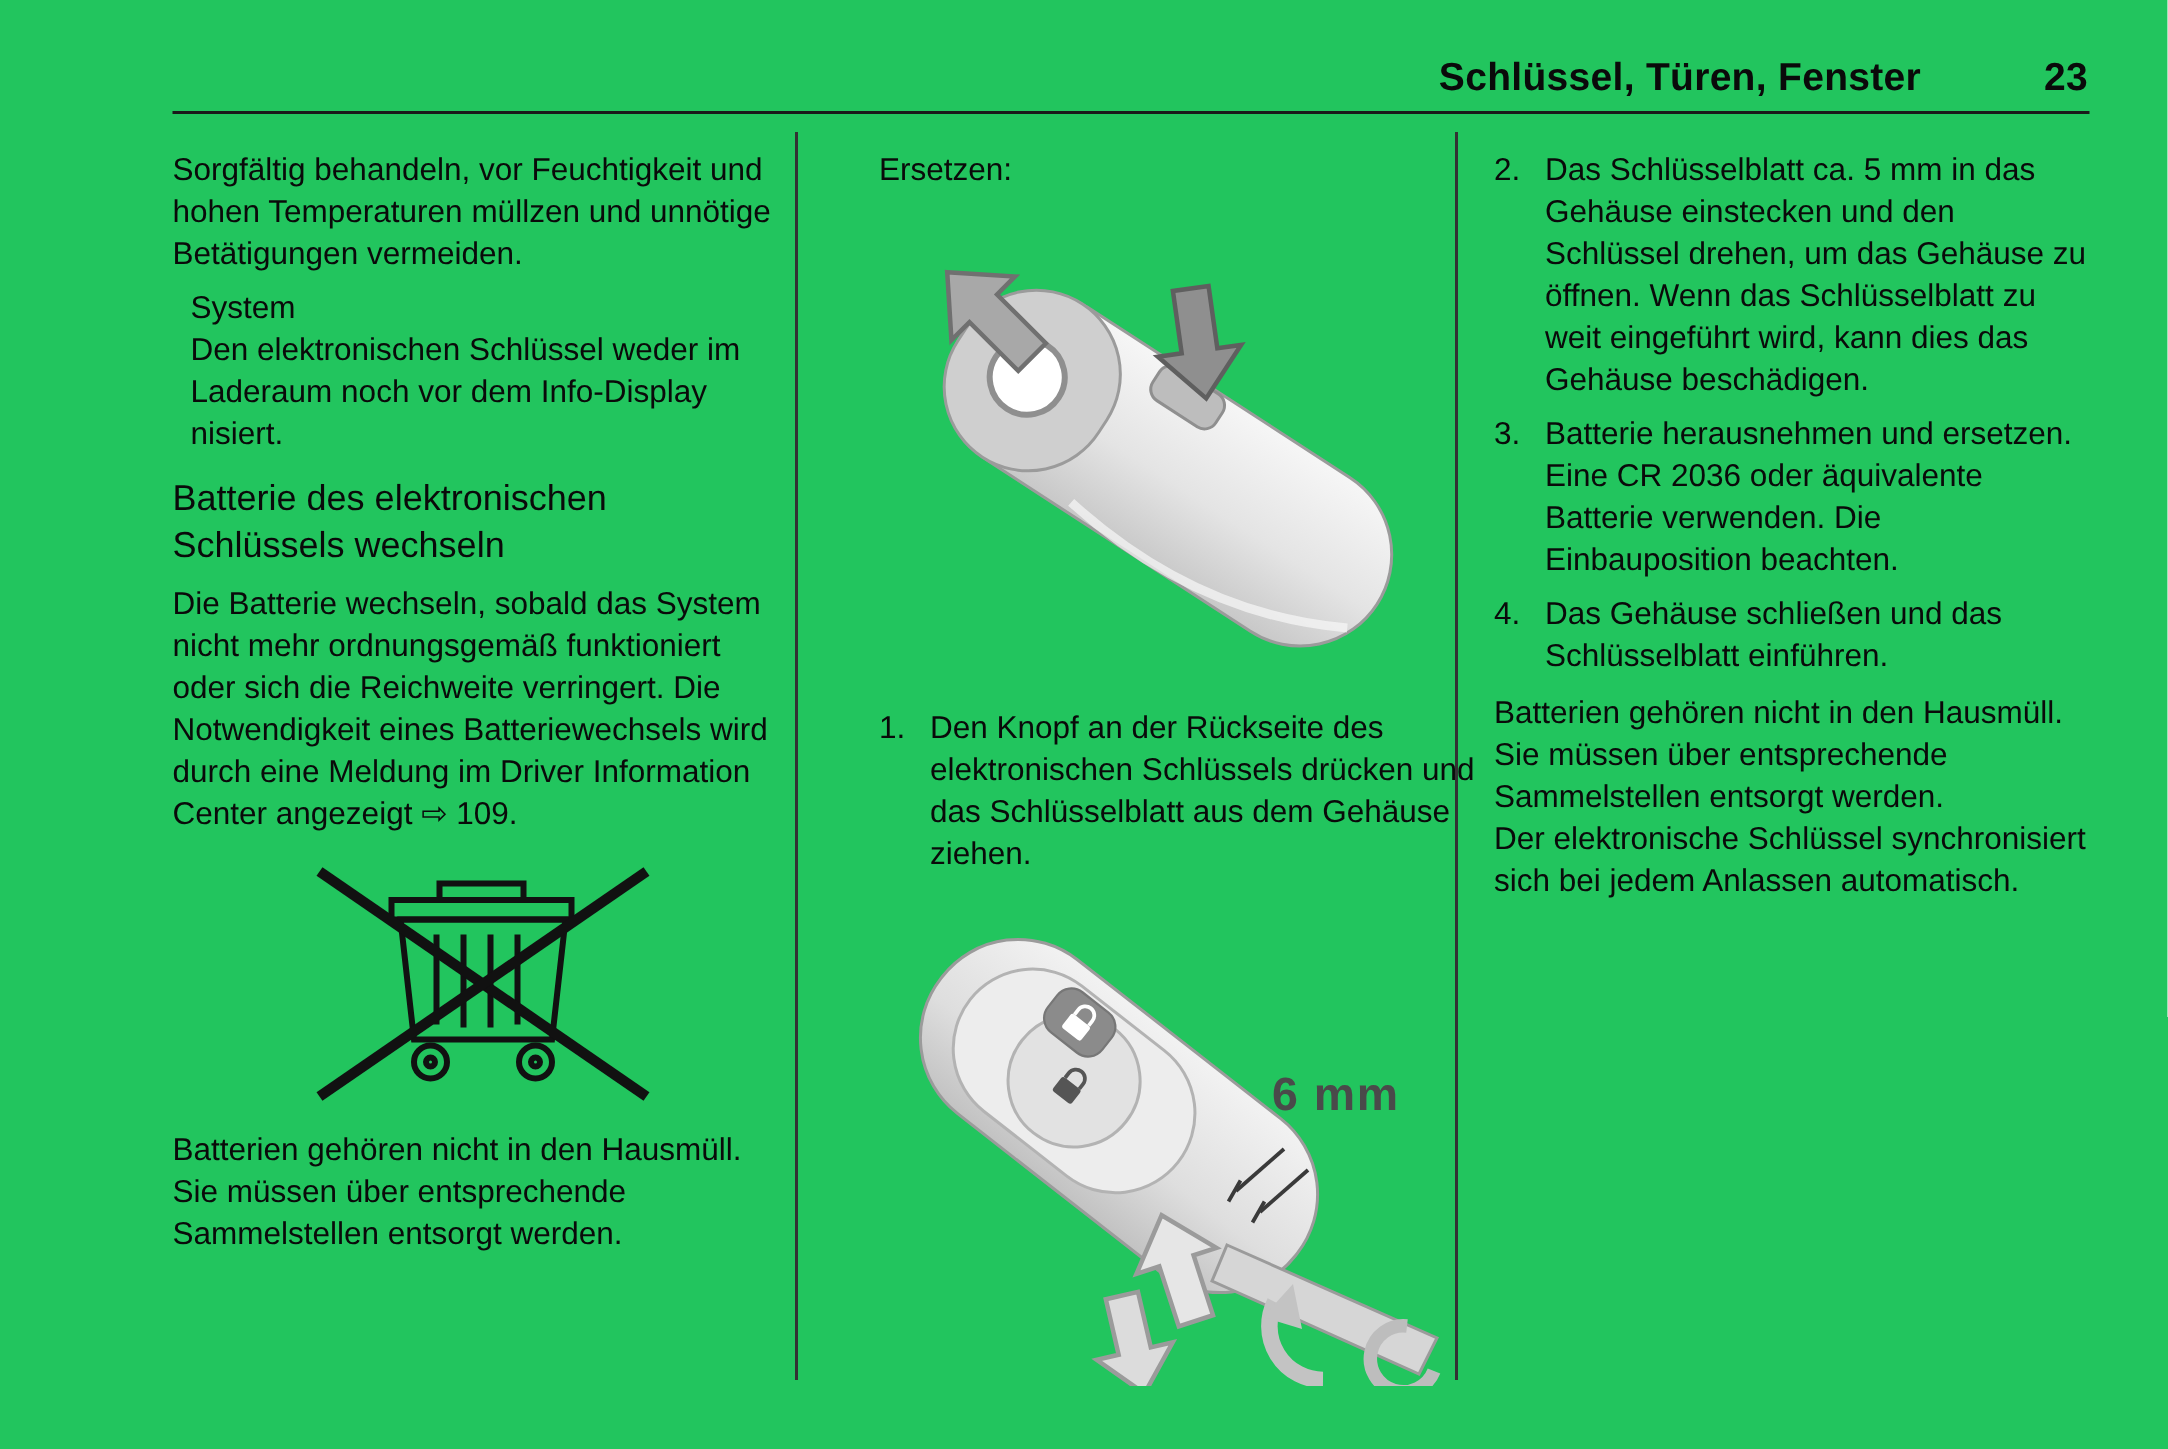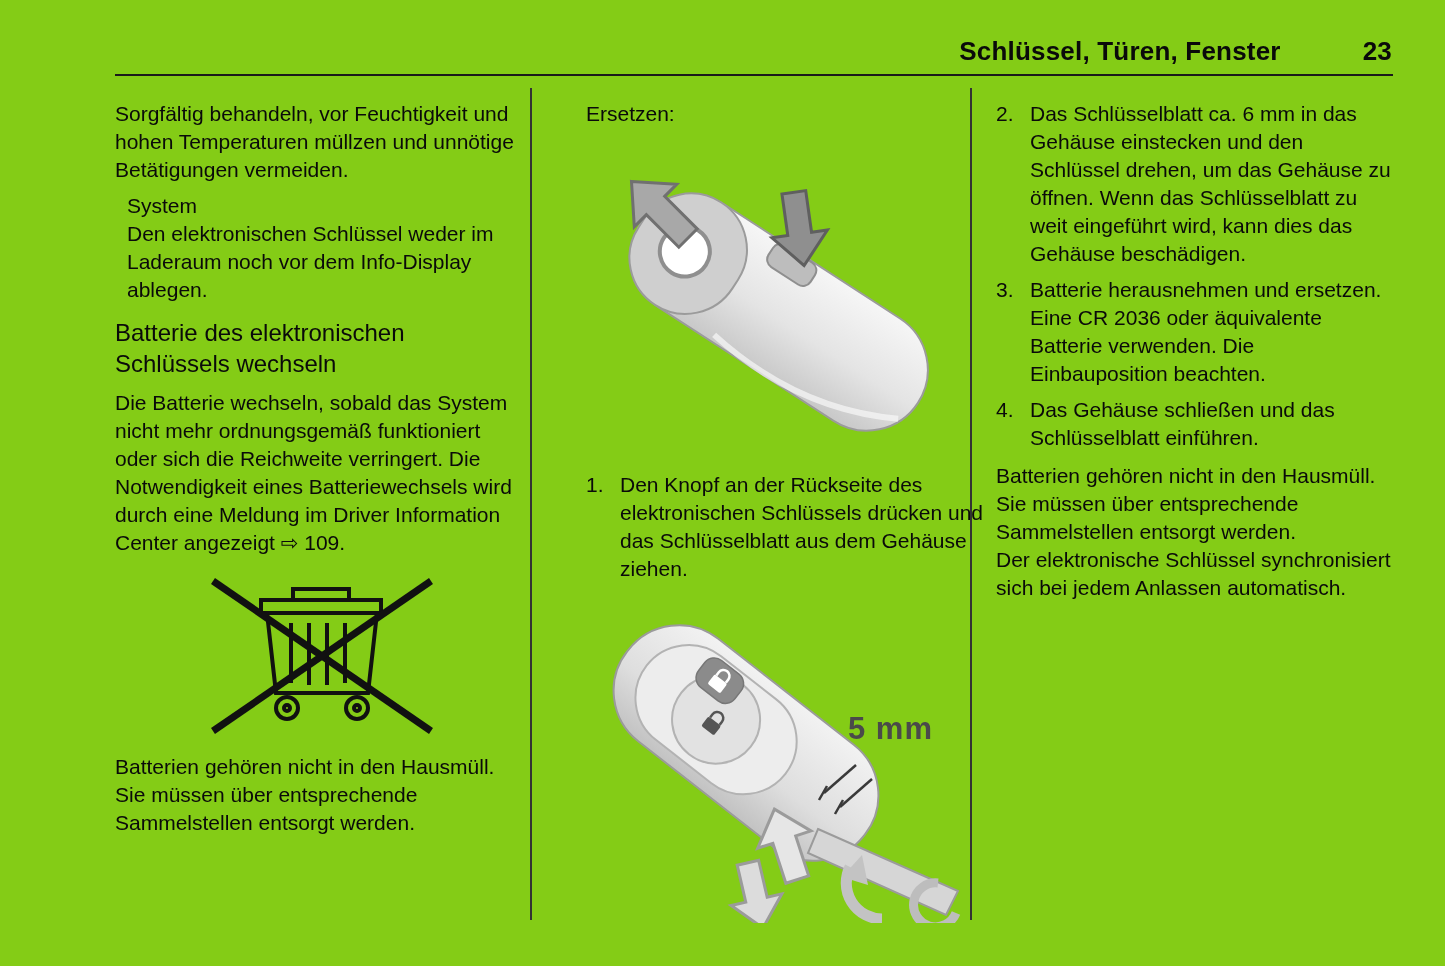--- a/index.html
+++ b/index.html
@@ -1,21 +1,21 @@
 <!DOCTYPE html>
 <html><head>
 <meta charset="utf-8">
 <style>
   * { box-sizing: border-box; margin: 0; padding: 0; }
   html,body { background:#ffffff; }
   .page {
     position: relative;
     width: 1445px;
     height: 966px;
-    background: #84cc16;
+    background: #22c55e;
     font-family: "Liberation Sans", sans-serif;
     color: #0a0a0a;
     overflow: hidden;
   }
   .page-header {
     position: absolute;
     top: 36px;
     left: 115px;
     right: 53px;
     display: flex;
@@ -97,21 +97,21 @@
     <span class="header-title">Schlüssel, Türen, Fenster</span>
     <span class="header-page-num">23</span>
   </header>
   <div class="header-rule"></div>
 
   <div class="col col-left">
     <p class="body-text">Sorgfältig behandeln, vor Feuchtig­keit und hohen Temperaturen müll­zen und unnötige Betätigungen vermeiden.</p>
 
     <div class="note">
       <p class="note-label">System</p>
-      <p class="body-text">Den elektronischen Schlüssel weder im Laderaum noch vor dem Info-Display ablegen.</p>
+      <p class="body-text">Den elektronischen Schlüssel weder im Laderaum noch vor dem Info-Display nisiert.</p>
     </div>
 
     <h2 class="section-heading">Batterie des elektronischen Schlüssels wechseln</h2>
 
     <p class="body-text">Die Batterie wechseln, sobald das System nicht mehr ordnungsgemäß funktioniert oder sich die Reichweite verringert. Die Notwendigkeit eines Batteriewechsels wird durch eine Meldung im Driver Information Center angezeigt ⇨ 109.</p>
 
     <div class="weee-wrap">
       <svg width="280" height="170" viewBox="0 0 280 170">
         <g stroke="#111111" fill="none" stroke-width="4">
           <rect x="118" y="18" width="56" height="11"></rect>
@@ -203,30 +203,30 @@
         <g>
           <path d="M296,326 A 36 36 0 0 1 264 274" fill="none" stroke="#c3c3c3" stroke-width="11"></path>
           <polygon points="256,284 276,262 282,292" fill="#c3c3c3"></polygon>
         </g>
         <g stroke="#3a3a3a" stroke-width="2.5">
           <path d="M238,200 l32,-28" fill="none"></path>
           <path d="M254,214 l32,-28" fill="none"></path>
           <path d="M233,207 l8,-14 M249,221 l8,-14" fill="none"></path>
         </g>
       </svg>
-      <span class="dim-label">5 mm</span>
+      <span class="dim-label">6 mm</span>
     </div>
   </div>
 
   <div class="col-rule rule-2"></div>
 
   <div class="col col-right">
     <div class="step" style="margin-top:0;">
       <span class="step-num">2.</span>
-      <span class="step-text">Das Schlüsselblatt ca. 6 mm in das Gehäuse einstecken und den Schlüssel drehen, um das Gehäuse zu öffnen. Wenn das Schlüsselblatt zu weit eingeführt wird, kann dies das Gehäuse beschädigen.</span>
+      <span class="step-text">Das Schlüsselblatt ca. 5 mm in das Gehäuse einstecken und den Schlüssel drehen, um das Gehäuse zu öffnen. Wenn das Schlüsselblatt zu weit eingeführt wird, kann dies das Gehäuse beschädigen.</span>
     </div>
     <div class="step">
       <span class="step-num">3.</span>
       <span class="step-text">Batterie herausnehmen und ersetzen. Eine CR 2036 oder äquivalente Batterie verwenden. Die Einbauposition beachten.</span>
     </div>
     <div class="step">
       <span class="step-num">4.</span>
       <span class="step-text">Das Gehäuse schließen und das Schlüsselblatt einführen.</span>
     </div>
 

